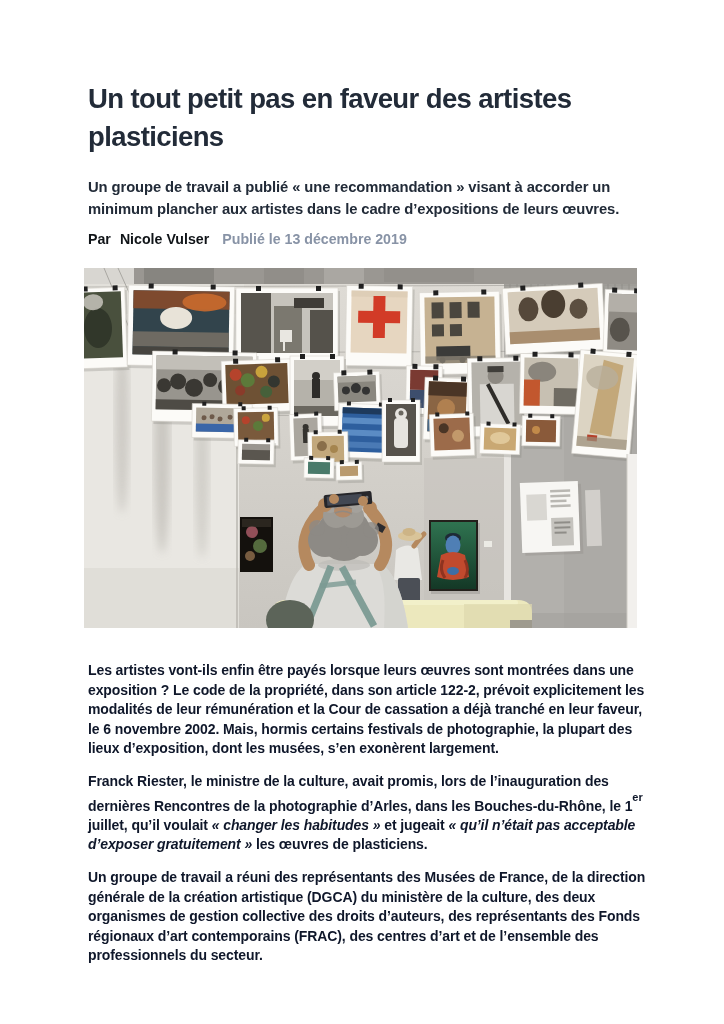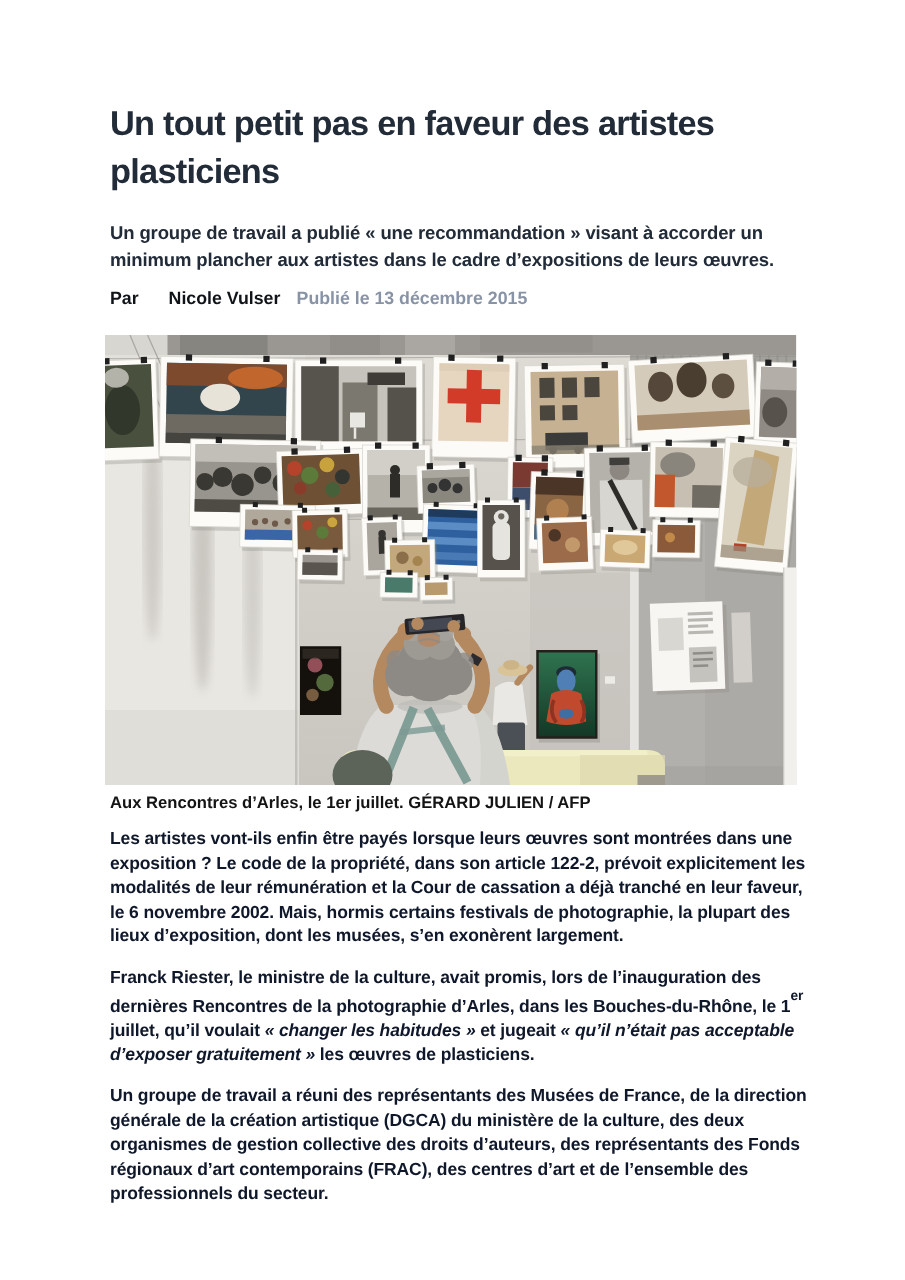--- a/index.html
+++ b/index.html
@@ -3,21 +3,21 @@
 <meta charset="utf-8">
 <style>
   html,body{margin:0;padding:0;background:#ffffff;}
   .page{position:relative;width:724px;height:1024px;background:#fff;overflow:hidden;
         font-family:"Liberation Sans",sans-serif;padding-left:36px;}
   .title{position:absolute;left:88px;top:80px;width:612px;margin:0;
          font-size:27.5px;line-height:38px;font-weight:700;letter-spacing:-0.6px;color:#222b38;}
   .standfirst{position:absolute;left:88px;top:177px;width:568px;margin:0;
          font-size:14.8px;line-height:21.5px;font-weight:700;color:#222b38;letter-spacing:-0.1px;}
   .byline{position:absolute;left:88px;top:231px;font-size:14.2px;font-weight:700;color:#101418;}
-  .by-author{margin-left:24px;}
+  .by-author{margin-left:9px;}
   .by-date{margin-left:13px;color:#8893a6;}
   figure.photo{position:absolute;left:84px;top:268px;width:553px;height:360px;margin:0;}
   figure.photo svg{display:block;}
   .caption{position:absolute;left:88px;top:633px;width:553px;margin:0;
          font-size:13.3px;line-height:17px;font-weight:700;color:#141414;}
   .bodytext{position:absolute;left:88px;top:661px;width:558px;
          font-size:14px;line-height:19.6px;font-weight:700;color:#0f172a;letter-spacing:-0.1px;}
   .bodytext p{margin:0 0 13px 0;}
   .it{}
   .sup{font-size:11px;position:relative;top:-4px;}
@@ -28,21 +28,21 @@
 </style>
 </head>
 <body>
 
 <div class="page">
 
   <h1 class="title">Un tout petit pas en faveur des artistes plasticiens</h1>
 
   <p class="standfirst">Un groupe de travail a publié « une recommandation » visant à accorder un minimum plancher aux artistes dans le cadre d’expositions de leurs œuvres.</p>
 
-  <div class="byline"><span>Par</span><span class="by-author">Nicole Vulser</span><span class="by-date">Publié le 13 décembre 2015</span></div>
+  <div class="byline"><span>Par</span><span class="by-author">Nicole Vulser</span><span class="by-date">Publié le 13 décembre 2019</span></div>
 
   <figure class="photo">
     <svg width="553" height="360" viewBox="0 0 553 360" xmlns="http://www.w3.org/2000/svg">
       <defs>
         <linearGradient id="gC" x1="0" y1="0" x2="0" y2="1">
           <stop offset="0" stop-color="#dedbd5"></stop>
             <stop offset="1" stop-color="#c9c6c0"></stop>
         </linearGradient>
         <linearGradient id="gP" x1="0" y1="0" x2="0" y2="1">
           <stop offset="0" stop-color="#2f7350"></stop>
@@ -486,21 +486,20 @@
           <rect x="240" y="225" width="48" height="13" rx="2" fill="#26262a"></rect>
           <rect x="243" y="227" width="35" height="9" fill="#434853"></rect>
           <circle cx="283" cy="231" r="1.6" fill="#777"></circle>
         </g>
         <circle cx="250" cy="231" r="5" fill="#b5895f"></circle>
         <circle cx="279" cy="233" r="5" fill="#b5895f"></circle>
       </g>
     </svg>
   </figure>
 
-  <figcaption class="caption">Aux Rencontres d’Arles, le 1er juillet. GÉRARD JULIEN / AFP</figcaption>
 
   <div class="bodytext">
     <p>Les artistes vont-ils enfin être payés lorsque leurs œuvres sont montrées dans une exposition ? Le code de la propriété, dans son article 122-2, prévoit explicitement les modalités de leur rémunération et la Cour de cassation a déjà tranché en leur faveur, le 6 novembre 2002. Mais, hormis certains festivals de photographie, la plupart des lieux d’exposition, dont les musées, s’en exonèrent largement.</p>
     <p><span>Franck Riester, le ministre de la culture, avait promis, lors de l’inauguration des dernières Rencontres de la photographie d’Arles, dans les Bouches-du-Rhône, le 1</span><sup class="sup">er</sup><span> juillet, qu’il voulait </span><em class="it">« changer les habitudes »</em><span> et jugeait </span><em class="it">« qu’il n’était pas acceptable d’exposer gratuitement »</em><span> les œuvres de plasticiens.</span></p>
     <p>Un groupe de travail a réuni des représentants des Musées de France, de la direction générale de la création artistique (DGCA) du ministère de la culture, des deux organismes de gestion collective des droits d’auteurs, des représentants des Fonds régionaux d’art contemporains (FRAC), des centres d’art et de l’ensemble des professionnels du secteur.</p>
   </div>
 
 </div>
 
 </body></html>

